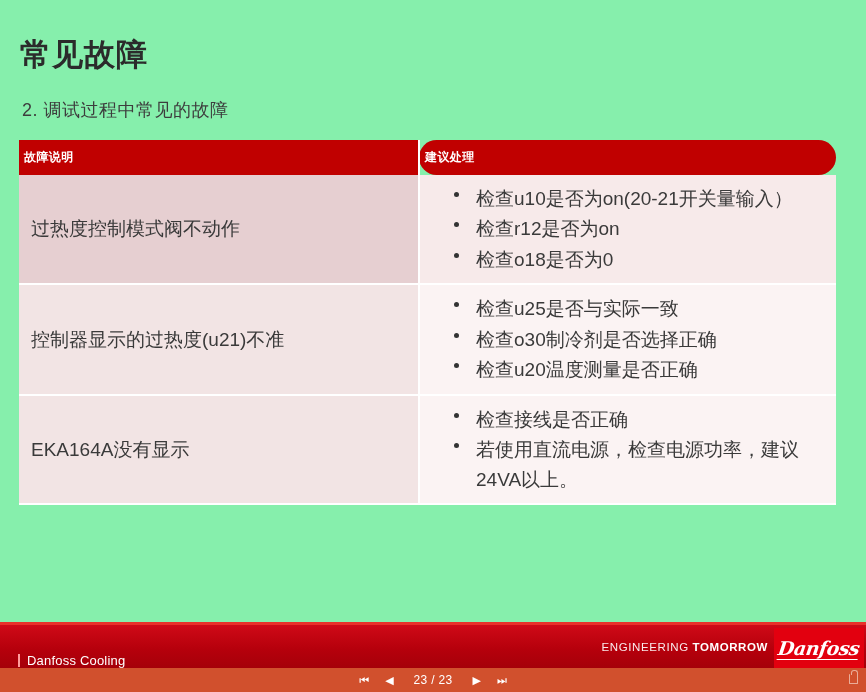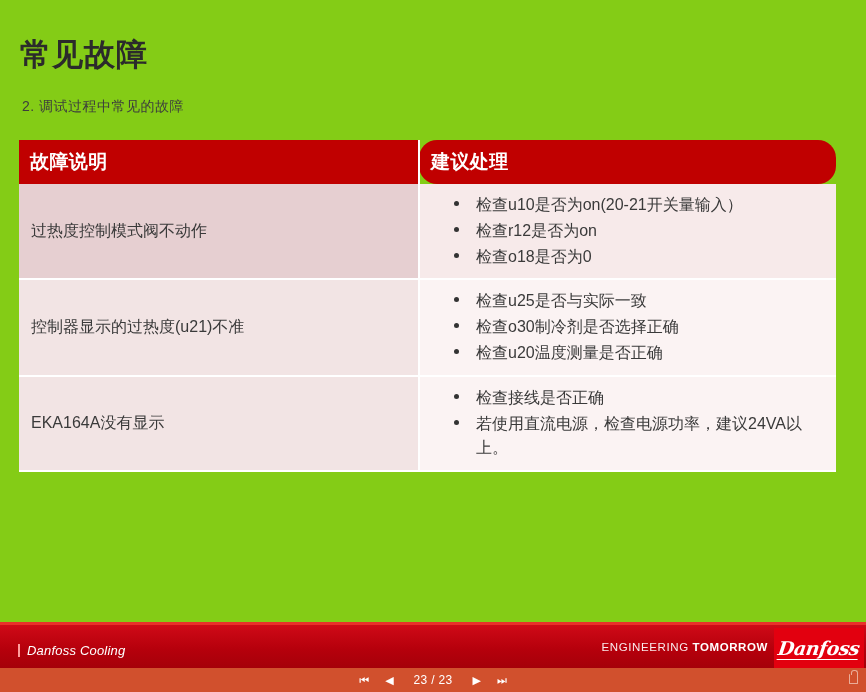--- a/index.html
+++ b/index.html
@@ -15,72 +15,72 @@
     font-family: "Liberation Sans", "DejaVu Sans", sans-serif;
     color: #3c3c3c;
   }
 
   
   .slide {
     position: absolute;
     left: 0; top: 0;
     width: 866px;
     height: 622px;
-    background: #84cc16;
+    background: #86efac;
   }
 
   .page-title {
     position: absolute;
     left: 20px;
     top: 34px;
     font-size: 31px;
     font-weight: bold;
     letter-spacing: 1px;
     color: #2b2b2b;
   }
 
   .subtitle {
     position: absolute;
     left: 22px;
     top: 98px;
-    font-size: 14px;
+    font-size: 18px;
     font-weight: normal;
     color: #3d3d3d;
     letter-spacing: 0.5px;
   }
 
   
   .fault-table {
     position: absolute;
     left: 19px;
     top: 140px;
     width: 817px;
     border-collapse: collapse;
     table-layout: fixed;
   }
   .fault-table col.c1 { width: 400px; }
   .fault-table col.c2 { width: 417px; }
 
   .fault-table thead th {
     background: #c00000;
     color: #ffffff;
-    font-size: 19px;
+    font-size: 12px;
     font-weight: bold;
     text-align: left;
-    padding: 9px 10px 9px 11px;
+    padding: 9px 10px 9px 5px;
     border-right: 2px solid #ffffff;
     letter-spacing: 0.4px;
   }
   .fault-table thead th:last-child { border-right: none; border-radius: 18px; }
 
   .fault-table td {
     vertical-align: middle;
     border-right: 2px solid #ffffff;
     border-bottom: 2px solid #ffffff;
-    font-size: 16px;
+    font-size: 19px;
     line-height: 1.55;
     color: #3a3a3a;
   }
   .fault-table td:last-child { border-right: none; }
 
   .cell-fault {
     padding: 10px 10px 10px 12px;
     margin-top: 19px;
   }
   .cell-action {
@@ -132,25 +132,24 @@
   .footer-band {
     position: absolute;
     left: 0; top: 3px;
     width: 866px;
     height: 43px;
     background: linear-gradient(180deg, #cf0a17 0%, #b6000c 55%, #a50009 100%);
   }
   .brand {
     position: absolute;
     left: 18px;
-    top: 18px;
+    top: 28px;
     font-size: 13px;
     color: #ffffff;
     letter-spacing: 0.2px;
-    font-style: italic;
   }
   .brand-bar {
     display: inline-block;
     width: 2px;
     height: 13px;
     background: #ff9d9d;
     margin-right: 7px;
     vertical-align: -2px;
   }
   .tagline {

